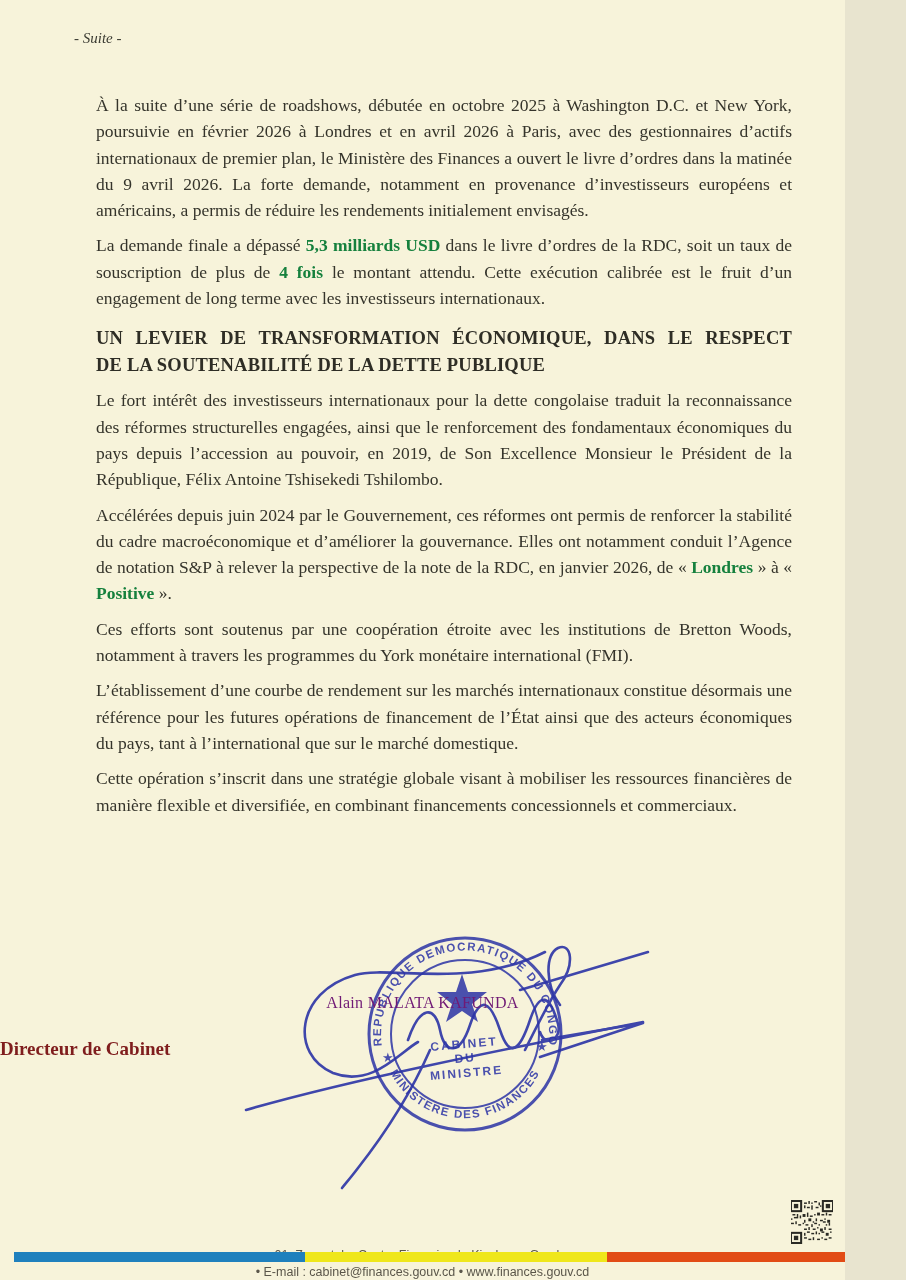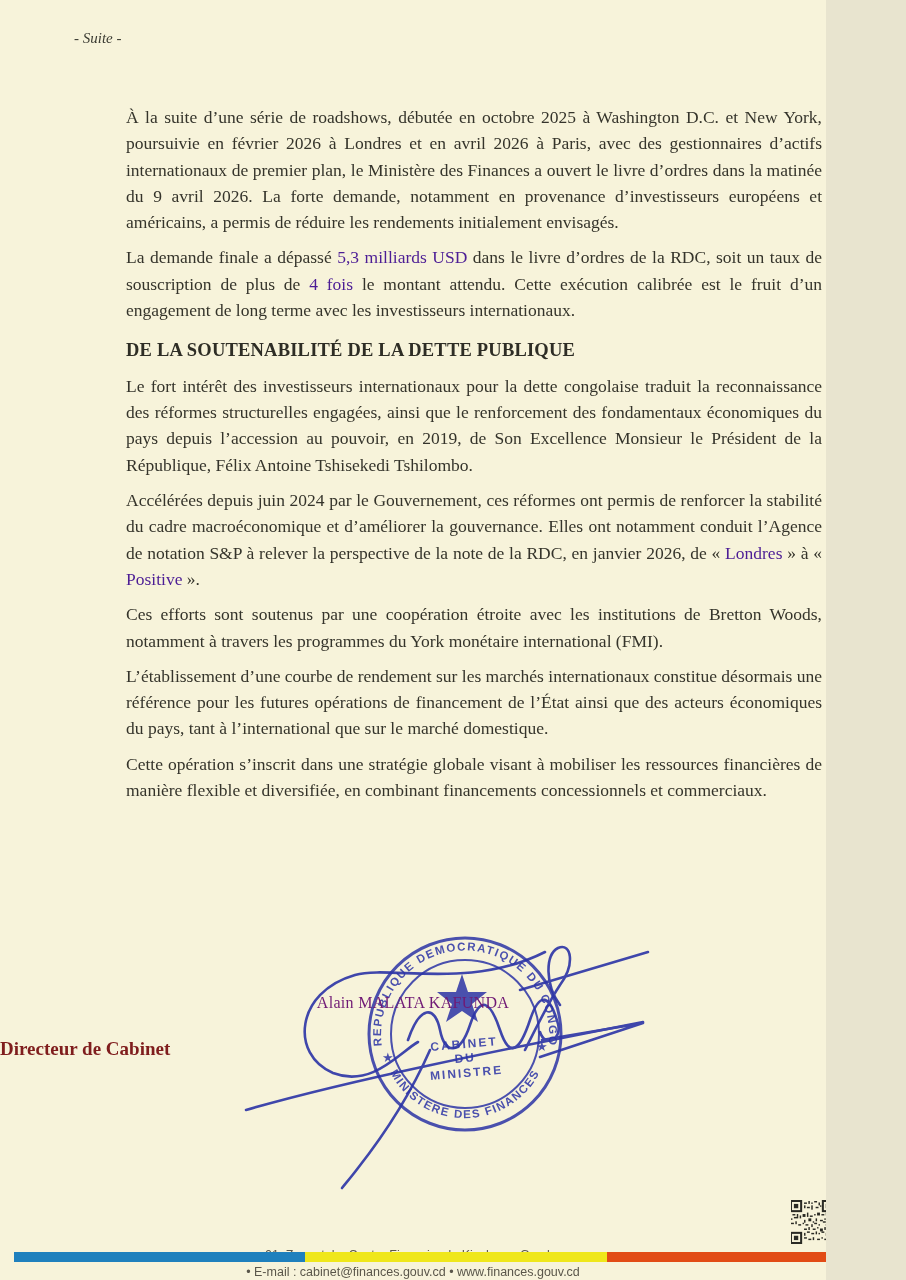--- a/index.html
+++ b/index.html
@@ -3,33 +3,33 @@
 <meta charset="utf-8">
 <style>
   html,body{margin:0;padding:0;background:#e8e4cf;}
   .page{
     position:relative;
     width:826px;height:1280px;
     background:#f7f3da;
     overflow:hidden;
     font-family:"Liberation Serif","DejaVu Serif",serif;
     color:#35342b;
+    padding-left:19px;
   }
   .suite{
     position:absolute;left:74px;top:30px;
     font-style:italic;font-size:15px;color:#3c3c33;
   }
   .content{
-    position:absolute;left:126px;top:92px;width:696px;
+    position:absolute;left:96px;top:92px;width:696px;
     font-size:17.5px;line-height:26.3px;
     text-align:justify;
-    margin-top:12px;
   }
   .content p{margin:0 0 9px 0;}
-  .content b{font-weight:normal;color:#4c1d95;}
+  .content b{font-weight:bold;color:#15803d;}
   .heading{
     font-weight:bold;font-size:18.5px;line-height:26.5px;
     letter-spacing:.2px;color:#2e2d25;
     margin:14px 0 9px 0;
   }
   .heading .hl1{text-align:justify;text-align-last:justify;}
   .heading .hl2{text-align:left;}
   .sig-name{
     position:absolute;left:0;right:0;top:994px;
     text-align:center;font-weight:normal;font-size:16px;color:#701a75;
@@ -62,20 +62,21 @@
 <div class="page">
 
   <div class="suite">- Suite -</div>
 
   <div class="content">
     <p>À la suite d’une série de roadshows, débutée en octobre 2025 à Washington D.C. et New York, poursuivie en février 2026 à Londres et en avril 2026 à Paris, avec des gestionnaires d’actifs internationaux de premier plan, le Ministère des Finances a ouvert le livre d’ordres dans la matinée du 9 avril 2026. La forte demande, notamment en provenance d’investisseurs européens et américains, a permis de réduire les rendements initialement envisagés.</p>
 
     <p><span>La demande finale a dépassé </span><b>5,3 milliards USD</b><span> dans le livre d’ordres de la RDC, soit un taux de souscription de plus de </span><b>4 fois</b><span> le montant attendu. Cette exécution calibrée est le fruit d’un engagement de long terme avec les investisseurs internationaux.</span></p>
 
     <div class="heading">
+      <div class="hl1">UN LEVIER DE TRANSFORMATION ÉCONOMIQUE, DANS LE RESPECT</div>
       <div class="hl2">DE LA SOUTENABILITÉ DE LA DETTE PUBLIQUE</div>
     </div>
 
     <p>Le fort intérêt des investisseurs internationaux pour la dette congolaise traduit la reconnaissance des réformes structurelles engagées, ainsi que le renforcement des fondamentaux économiques du pays depuis l’accession au pouvoir, en 2019, de Son Excellence Monsieur le Président de la République, Félix Antoine Tshisekedi Tshilombo.</p>
 
     <p><span>Accélérées depuis juin 2024 par le Gouvernement, ces réformes ont permis de renforcer la stabilité du cadre macroéconomique et d’améliorer la gouvernance. Elles ont notamment conduit l’Agence de notation S&amp;P à relever la perspective de la note de la RDC, en janvier 2026, de « </span><b>Londres</b><span> » à « </span><b>Positive</b><span> ».</span></p>
 
     <p>Ces efforts sont soutenus par une coopération étroite avec les institutions de Bretton Woods, notamment à travers les programmes du York monétaire international (FMI).</p>
 
 

